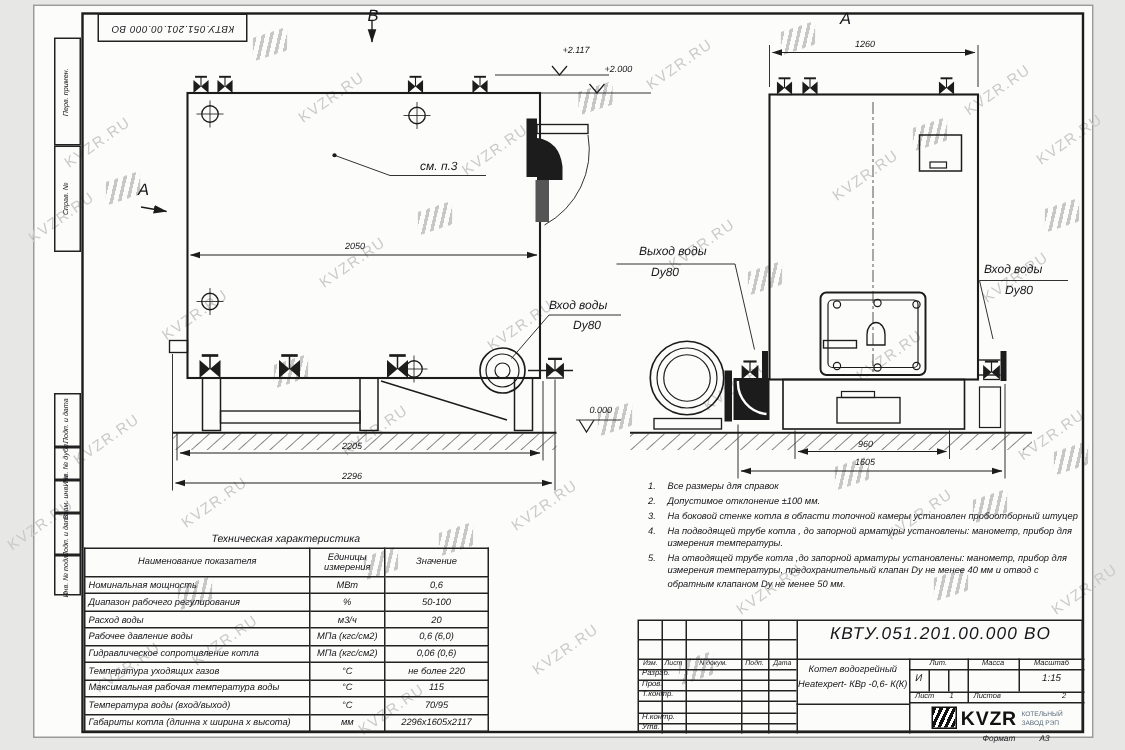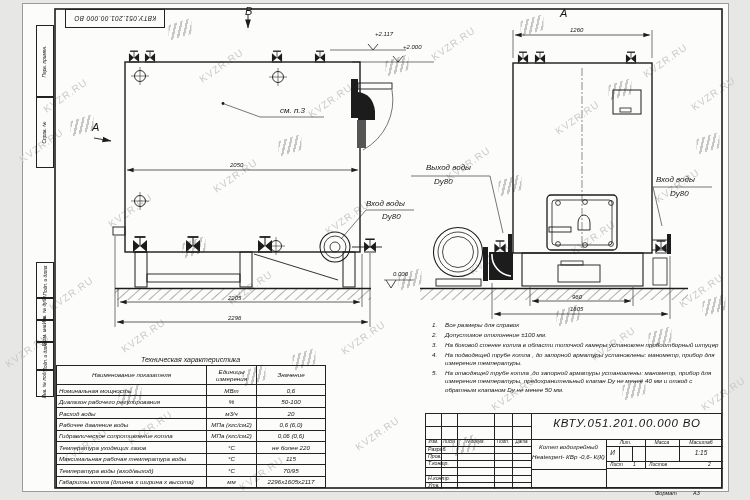--- a/index.html
+++ b/index.html
@@ -406,16 +406,24 @@
     <span class="t ctr" style="left:100px;top:40px;width:85px;font-size:6.2px;">Heatexpert- КВр -0,6- К(К)</span>
     <span class="t ctr" style="left:180px;top:26px;width:39px;font-size:5px;">Лит.</span>
     <span class="t ctr" style="left:219px;top:26px;width:34px;font-size:5px;">Масса</span>
     <span class="t ctr" style="left:253px;top:26px;width:44px;font-size:5px;">Масштаб</span>
     <span class="t ctr" style="left:180px;top:36px;width:13px;font-size:6.5px;">И</span>
     <span class="t ctr" style="left:253px;top:36px;width:44px;font-size:6.5px;">1:15</span>
     <span class="t" style="left:184px;top:48px;font-size:5px;">Лист</span>
     <span class="t" style="left:207px;top:48px;font-size:5px;">1</span>
     <span class="t" style="left:223px;top:48px;font-size:5px;">Листов</span>
     <span class="t" style="left:282px;top:48px;font-size:5px;">2</span>
+    <div class="logo-row">
+      <div class="logo-ico"></div>
+      <span class="logo-txt">KVZR</span>
+      <span class="logo-sub">
+        <span>КОТЕЛЬНЫЙ</span>
+        <span>ЗАВОД РЭП</span>
+      </span>
+    </div>
   </div>
   <span class="t" style="left:655px;top:491px;font-size:5.5px;">Формат</span>
   <span class="t" style="left:693px;top:491px;font-size:5.5px;">А3</span>
 </div>
 
 </body></html>

